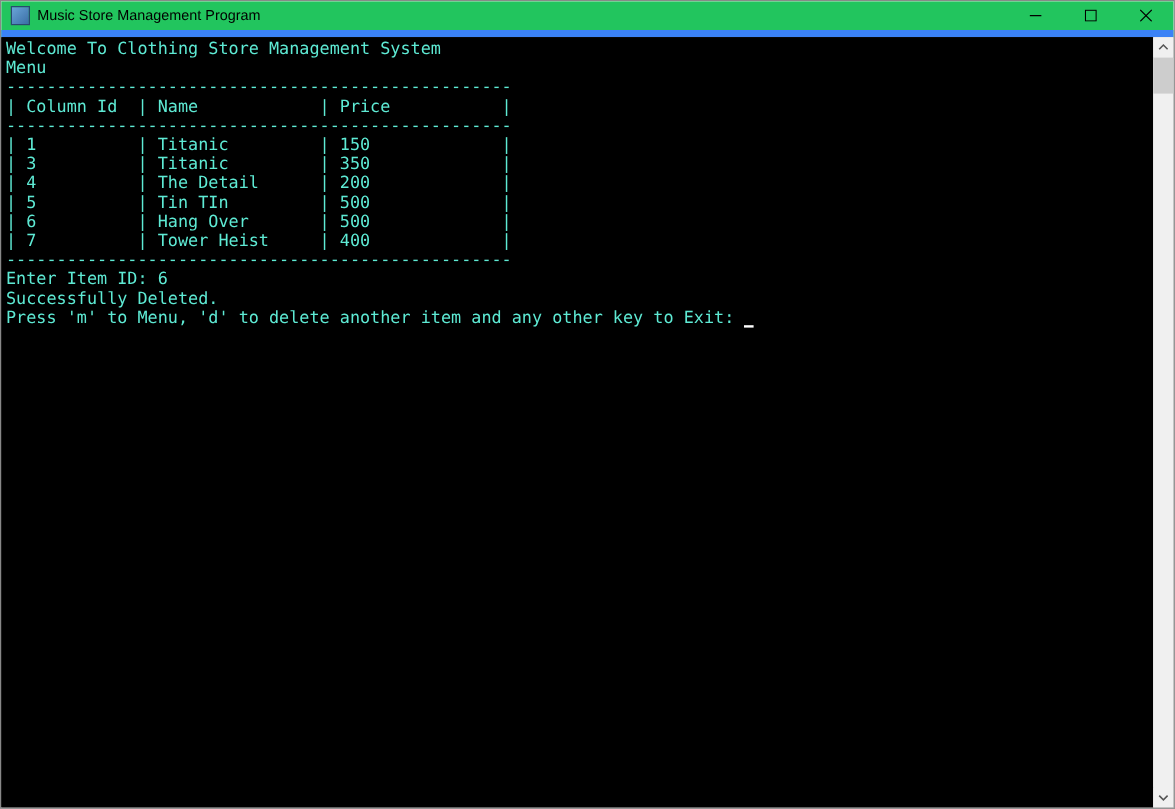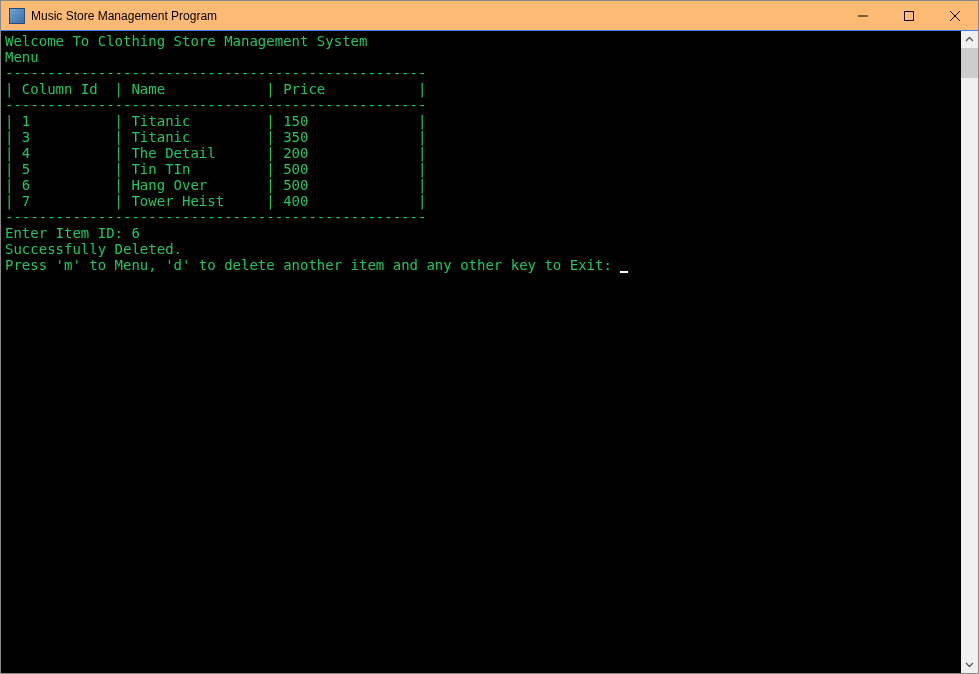--- a/index.html
+++ b/index.html
@@ -6,24 +6,24 @@
     body {
       font-family: "Segoe UI", Tahoma, sans-serif;
       background: #fff;
       width: 979px;
       height: 674px;
       overflow: hidden;
       border: 1px solid #888;
     }
     .titlebar {
       height: 30px;
-      background: #fdba74;
+      background: #22c55e;
       display: flex;
       align-items: center;
-      border-bottom: 1px solid #3b82f6;
+      border-bottom: 6px solid #3b82f6;
       user-select: none;
     }
     .titlebar .app-icon {
       width: 16px;
       height: 16px;
       margin: 0 6px 0 8px;
       display: inline-block;
       background: linear-gradient(135deg, #6aa5d8, #3a6ea5);
       border: 1px solid #2a4a70;
     }
@@ -49,21 +49,21 @@
       height: calc(100% - 30px);
       background: #000;
     }
     .console {
       position: absolute;
       left: 0;
       top: 0;
       right: 17px;
       bottom: 0;
       background: #000;
-      color: #22c55e;
+      color: #5eead4;
       font-family: Consolas, "Lucida Console", monospace;
       font-size: 14px;
       line-height: 16px;
       padding: 2px 4px 4px 4px;
       white-space: pre;
       overflow: hidden;
     }
     .scrollbar {
       position: absolute;
       right: 0;

